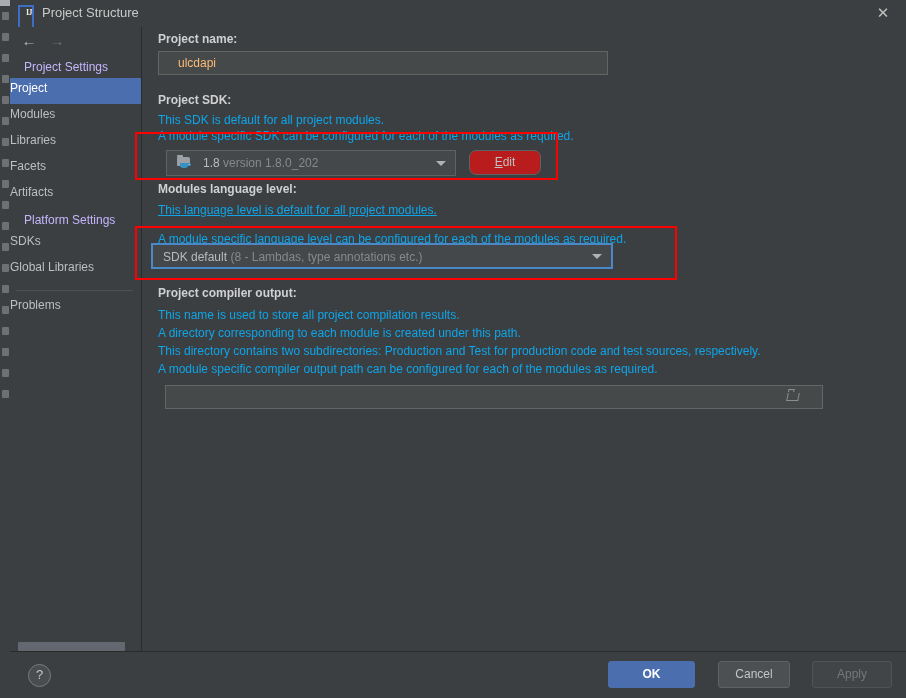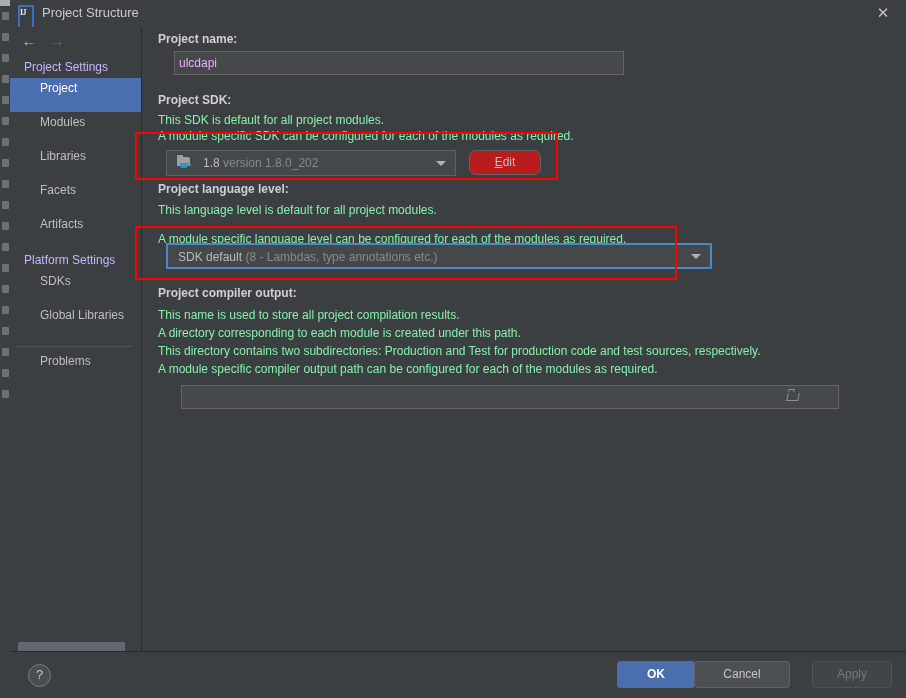--- a/index.html
+++ b/index.html
@@ -65,21 +65,21 @@
     position: absolute;
     left: 8px; top: 5px;
     width: 16px; height: 32px;
     background: #3c3f41;
     border: 2px solid #3e6ec4;
     box-sizing: border-box;
     color: #e8e8e8;
     font-size: 8px;
     font-weight: bold;
     line-height: 12px;
-    text-align: left;
+    text-align: right;
     letter-spacing: -0.5px;
     font-family: "Liberation Serif", serif;
   }
   #title-text {
     position: absolute;
     left: 32px; top: 5px;
     font-size: 13px;
     color: #c9c9c9;
   }
   #close-btn {
@@ -120,22 +120,21 @@
   #nav-fwd  { left: 36px; color: #6a6d70; }
 
   .side-group {
     padding: 2px 0 0 14px;
     height: 21px;
     line-height: 21px;
     color: #c4b5fd;
     font-size: 12px;
   }
   .side-item {
-    padding-left: 30px;
-    height: 34px;
+    height: 26px;
     line-height: 21px;
     color: #bdbfc1;
     font-size: 12px;
     cursor: pointer;
     white-space: nowrap;
   }
   .side-item.selected {
     background: #4b6eaf;
     color: #ffffff;
   }
@@ -168,37 +167,36 @@
     background: #3c3f41;
     overflow: hidden;
   }
   .sec-title {
     font-weight: bold;
     color: #cfd0d1;
     font-size: 12px;
     position: absolute;
   }
   .sec-desc {
-    color: #86efac;
+    color: #0ea5e9;
     font-size: 12px;
     position: absolute;
     white-space: nowrap;
   }
 
   .textfield {
     position: absolute;
     background: #45494a;
     border: 1px solid #646464;
     box-sizing: border-box;
-    color: #f0abfc;
-    font-size: 12px;
-    padding: 0 4px;
+    color: #fdba74;
+    font-size: 12px;
+    padding: 0 19px;
     line-height: 22px;
     height: 24px;
-    margin-left: 16px;
   }
 
   .combo {
     position: absolute;
     background: #45484a;
     border: 1px solid #5e6264;
     box-sizing: border-box;
     height: 26px;
     color: #b9bbbd;
     font-size: 12px;
@@ -332,22 +330,22 @@
     position: absolute;
     top: 9px;
     height: 27px;
     border-radius: 3px;
     box-sizing: border-box;
     font-size: 12px;
     text-align: center;
     line-height: 25px;
     cursor: pointer;
   }
-  #ok-btn     { right: 211px; width: 78px; background: #4b6eaf; border: 1px solid #4b6eaf; color: #ffffff; font-weight: bold; }
-  #cancel-btn { right: 116px; width: 96px; background: #4c5052; border: 1px solid #5e6264; color: #c3c5c7; }
+  #ok-btn     { right: 211px; width: 87px; background: #4b6eaf; border: 1px solid #4b6eaf; color: #ffffff; font-weight: bold; }
+  #cancel-btn { right: 116px; width: 72px; background: #4c5052; border: 1px solid #5e6264; color: #c3c5c7; }
   #apply-btn  { right: 14px;  width: 80px; background: #414547; border: 1px solid #51555700; color: #75787a; border-color:#4f5355; }
 </style>
 </head>
 <body>
 
 <div id="bg-window">
   <div class="bg-strip-top"></div>
   <div class="bg-row" style="margin-top:6px"></div>
   <div class="bg-row"></div>
   <div class="bg-row"></div>
@@ -419,25 +417,25 @@
       <span class="sdk-icon">
         <span class="folder"></span>
           <span class="cup"></span>
       </span>
       <span class="combo-label with-icon"><span>1.8</span><span class="dim">&nbsp;</span><span class="dim">version 1.8.0_202</span></span>
       <span class="combo-arrow"></span>
     </div>
 
     <div class="btn" style="left:327px; top:123px; width:72px; height:25px; line-height:23px;"><u>E</u><span>dit</span></div>
 
-    <div class="sec-title" style="left:16px; top:155px;">Project language level:</div>
-    <div class="sec-desc" style="left:16px; top:176px;">This language level is default for all project modules.</div>
+    <div class="sec-title" style="left:16px; top:155px;">Modules language level:</div>
+    <div class="sec-desc" style="left:16px; top:176px;text-decoration:underline;">This language level is default for all project modules.</div>
     <div class="sec-desc" style="left:16px; top:195px;margin-top:10px;">A module specific language level can be configured for each of the modules as required.</div>
 
-    <div class="combo focused" style="left:24px; top:216px; width:546px;padding-left:32px;">
+    <div class="combo focused" style="left:9px; top:216px; width:462px;padding-left:32px;">
       <span class="combo-label"><span>SDK default</span><span>&nbsp;</span><span class="dim">(8 - Lambdas, type annotations etc.)</span></span>
       <span class="combo-arrow"></span>
     </div>
 
     <div class="sec-title" style="left:16px; top:259px;">Project compiler output:</div>
     <div class="sec-desc" style="left:16px; top:281px;">This name is used to store all project compilation results.</div>
     <div class="sec-desc" style="left:16px; top:299px;">A directory corresponding to each module is created under this path.</div>
     <div class="sec-desc" style="left:16px; top:317px;">This directory contains two subdirectories: Production and Test for production code and test sources, respectively.</div>
     <div class="sec-desc" style="left:16px; top:335px;">A module specific compiler output path can be configured for each of the modules as required.</div>
 

